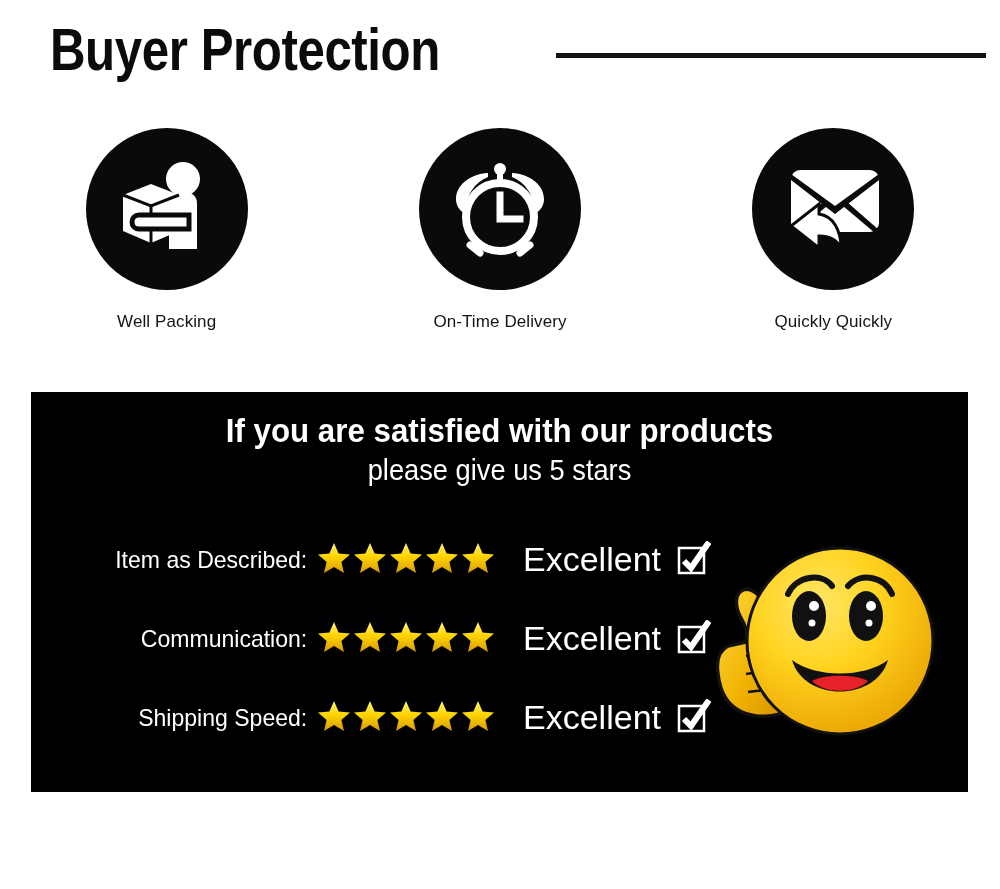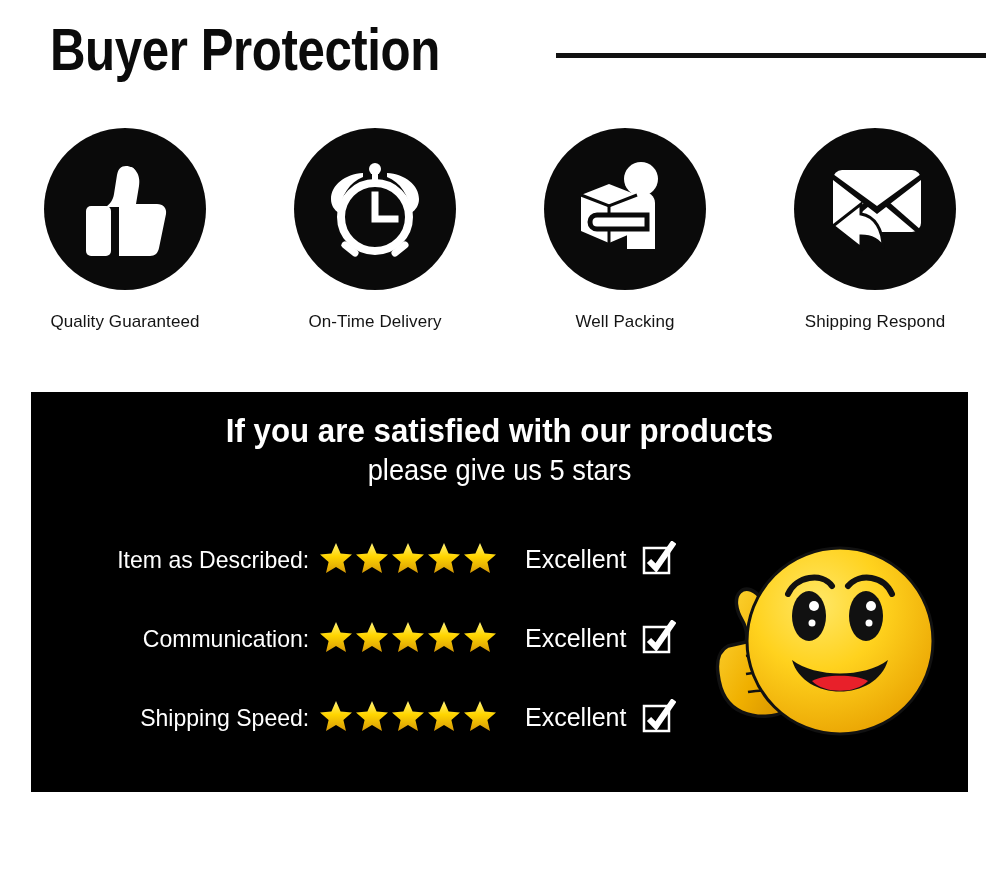--- a/index.html
+++ b/index.html
@@ -140,21 +140,21 @@
   .stars {
     display: flex;
     align-items: center;
     gap: 2px;
     margin-left: 4px;
   }
   .star { display: block; }
   .verdict {
     margin-left: 28px;
     color: #ffffff;
-    font-size: 25px;
+    font-size: 34px;
     white-space: nowrap;
   }
   .checkbox {
     margin-left: 16px;
     display: block;
   }
 
   .smiley {
     position: absolute;
     left: 700px;
@@ -164,92 +164,79 @@
 </head>
 <body>
 
 <div class="header">
   <div class="header-title">Buyer Protection</div>
   <div class="header-rule"></div>
 </div>
 
 <div class="features">
 
-  <div class="feature">
-    <div class="feature-circle">
-      <span>
-        <svg width="110" height="110" viewBox="0 0 110 110">
-          <rect x="16" y="52" width="25" height="50" rx="5" fill="#ffffff"></rect>
-          <path d="M49 102 L80 102 C85 102 88 99 89 94 L96 60 C97 54 93 50 87 50 L66 50 L69 32 C71 21 65 12 56 12 C51 12 48 15 47 21 L44 40 C43 46 40 50 36 53 L49 53 Z" fill="#ffffff"></path>
-          <path d="M47 53 L47 102 L49 102 L49 53 Z" fill="#0a0a0a"></path>
-          <path d="M44 50 C48 47 51 43 52 36 L55 19 C55.6 15 57.5 13 60 13 C65 13 68 19 66 30 L62 53 Z" fill="#ffffff"></path>
-        </svg>
-      </span>
-    </div>
-    <div class="feature-label">Quality Guaranteed</div>
-  </div>
 
   <div class="feature">
     <div class="feature-circle">
       <span>
         <svg width="112" height="112" viewBox="0 0 112 112">
 
-          <path d="M44 20 C26 21 12 32 12 46 C12 52 15 57 20 60 C22 42 31 29 44 24 Z" fill="#ffffff"></path>
-          <path d="M68 20 C86 21 100 32 100 46 C100 52 97 57 92 60 C90 42 81 29 68 24 Z" fill="#ffffff"></path>
-
-          <circle cx="56" cy="16" r="6" fill="#ffffff"></circle>
-          <rect x="53" y="20" width="6" height="12" fill="#ffffff"></rect>
-
-          <circle cx="56" cy="64" r="34" fill="none" stroke="#ffffff" stroke-width="8"></circle>
-
-          <path d="M56 42 L56 66 L76 66" fill="none" stroke="#ffffff" stroke-width="7" stroke-linecap="square"></path>
-
-          <path d="M26 92 L36 100" stroke="#ffffff" stroke-width="7" stroke-linecap="round"></path>
-          <path d="M86 92 L76 100" stroke="#ffffff" stroke-width="7" stroke-linecap="round"></path>
-        </svg>
-      </span>
-    </div>
-    <div class="feature-label">On-Time Delivery</div>
+          <circle cx="72" cy="26" r="17" fill="#ffffff"></circle>
+
+          <path d="M58 50 C58 43 64 38 72 38 C80 38 86 43 86 50 L86 96 L58 96 Z" fill="#ffffff"></path>
+
+          <path d="M12 42 L40 31 L68 42 L68 78 L40 90 L12 78 Z" fill="#ffffff"></path>
+          <path d="M12 42 L40 53 L68 42" fill="none" stroke="#0a0a0a" stroke-width="3"></path>
+          <path d="M40 53 L40 90" fill="none" stroke="#0a0a0a" stroke-width="3"></path>
+
+          <path d="M28 62 C24 62 21 65 21 69 C21 73 24 76 28 76 L78 76 L78 62 Z" fill="#ffffff" stroke="#0a0a0a" stroke-width="5"></path>
+        </svg>
+      </span>
+    </div>
+    <div class="feature-label">Well Packing</div>
   </div>
 
   <div class="feature">
     <div class="feature-circle">
       <span>
         <svg width="112" height="112" viewBox="0 0 112 112">
 
-          <circle cx="72" cy="26" r="17" fill="#ffffff"></circle>
-
-          <path d="M58 50 C58 43 64 38 72 38 C80 38 86 43 86 50 L86 96 L58 96 Z" fill="#ffffff"></path>
-
-          <path d="M12 42 L40 31 L68 42 L68 78 L40 90 L12 78 Z" fill="#ffffff"></path>
-          <path d="M12 42 L40 53 L68 42" fill="none" stroke="#0a0a0a" stroke-width="3"></path>
-          <path d="M40 53 L40 90" fill="none" stroke="#0a0a0a" stroke-width="3"></path>
-
-          <path d="M28 62 C24 62 21 65 21 69 C21 73 24 76 28 76 L78 76 L78 62 Z" fill="#ffffff" stroke="#0a0a0a" stroke-width="5"></path>
-        </svg>
-      </span>
-    </div>
-    <div class="feature-label">Well Packing</div>
+          <path d="M44 20 C26 21 12 32 12 46 C12 52 15 57 20 60 C22 42 31 29 44 24 Z" fill="#ffffff"></path>
+          <path d="M68 20 C86 21 100 32 100 46 C100 52 97 57 92 60 C90 42 81 29 68 24 Z" fill="#ffffff"></path>
+
+          <circle cx="56" cy="16" r="6" fill="#ffffff"></circle>
+          <rect x="53" y="20" width="6" height="12" fill="#ffffff"></rect>
+
+          <circle cx="56" cy="64" r="34" fill="none" stroke="#ffffff" stroke-width="8"></circle>
+
+          <path d="M56 42 L56 66 L76 66" fill="none" stroke="#ffffff" stroke-width="7" stroke-linecap="square"></path>
+
+          <path d="M26 92 L36 100" stroke="#ffffff" stroke-width="7" stroke-linecap="round"></path>
+          <path d="M86 92 L76 100" stroke="#ffffff" stroke-width="7" stroke-linecap="round"></path>
+        </svg>
+      </span>
+    </div>
+    <div class="feature-label">On-Time Delivery</div>
   </div>
 
   <div class="feature">
     <div class="feature-circle">
       <span>
         <svg width="116" height="110" viewBox="0 0 116 110">
 
           <rect x="16" y="16" width="88" height="62" rx="9" fill="#ffffff"></rect>
           <path d="M16 20 L60 52 L104 20 L104 26 L60 60 L16 26 Z" fill="#0a0a0a"></path>
           <path d="M16 76 L48 48 L52 52 L20 79 Z" fill="#0a0a0a"></path>
           <path d="M104 76 L72 48 L68 52 L100 79 Z" fill="#0a0a0a"></path>
 
           <path d="M44 60 L44 50 L16 72 L44 94 L44 82 C56 82 62 86 66 94 C66 76 58 62 44 60 Z" fill="#ffffff" stroke="#0a0a0a" stroke-width="3"></path>
         </svg>
       </span>
     </div>
-    <div class="feature-label">Shipping Respond</div>
+    <div class="feature-label">Quickly Quickly</div>
   </div>
 
 </div>
 
 <div class="panel">
   <div class="panel-heading">If you are satisfied with our products</div>
   <div class="panel-subheading">please give us 5 stars</div>
 
   <div class="rating-rows">
 

